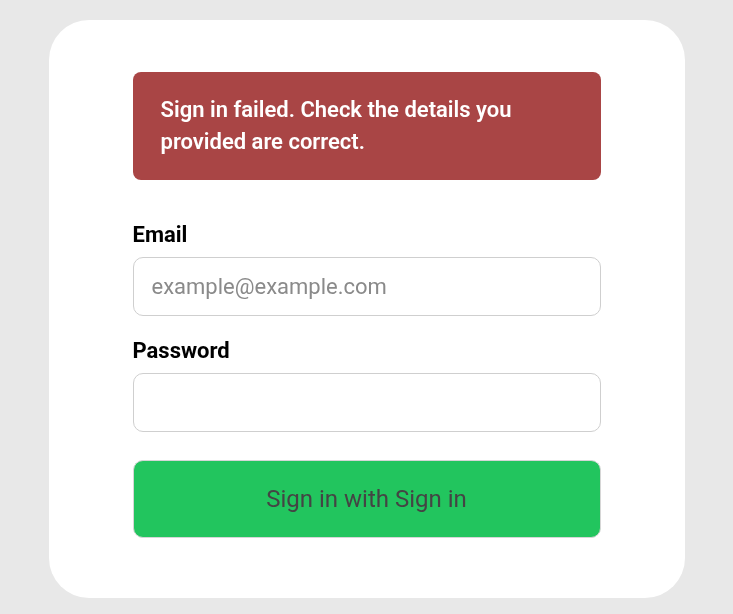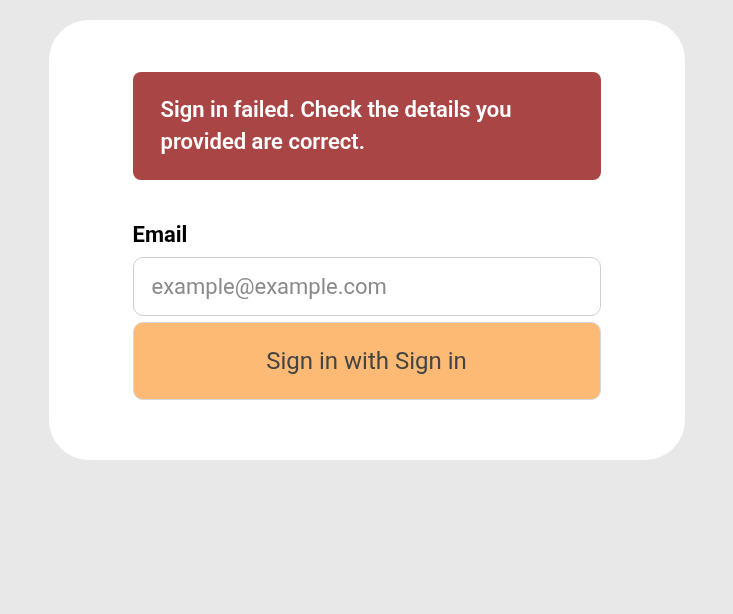--- a/index.html
+++ b/index.html
@@ -26,20 +26,21 @@
       background-color: #a94545;
       color: #ffffff;
       border-radius: 8px;
       padding: 22px 28px;
       font-size: 22px;
       font-weight: 600;
       line-height: 1.45;
       margin-bottom: 42px;
     }
     .form-group {
+      margin-bottom: 22px;
     }
     .form-label {
       display: block;
       font-size: 22px;
       font-weight: 700;
       color: #000000;
       margin-bottom: 10px;
     }
     .form-input {
       width: 100%;
@@ -53,36 +54,40 @@
     }
     .form-input::placeholder {
       color: #8a8a8a;
     }
     .signin-button {
       width: 100%;
       padding: 24px 18px;
       font-size: 24px;
       font-weight: 400;
       color: #444444;
-      background-color: #fdba74;
+      background-color: #22c55e;
       border: 1px solid #d6d6d6;
       border-radius: 10px;
       cursor: pointer;
       margin-top: 6px;
       font-family: inherit;
     }
   </style>
 </head>
 <body>
 
 <div class="card">
   <div class="alert">
     <span>Sign in failed. Check the details you provided are correct.</span>
   </div>
 
   <div class="form-group">
     <label class="form-label">Email</label>
     <input type="text" class="form-input" placeholder="example@example.com" style="">
   </div>
 
+  <div class="form-group">
+    <label class="form-label">Password</label>
+    <input type="password" class="form-input" style="">
+  </div>
 
   <button class="signin-button">Sign in with Sign in</button>
 </div>
 
 </body></html>

